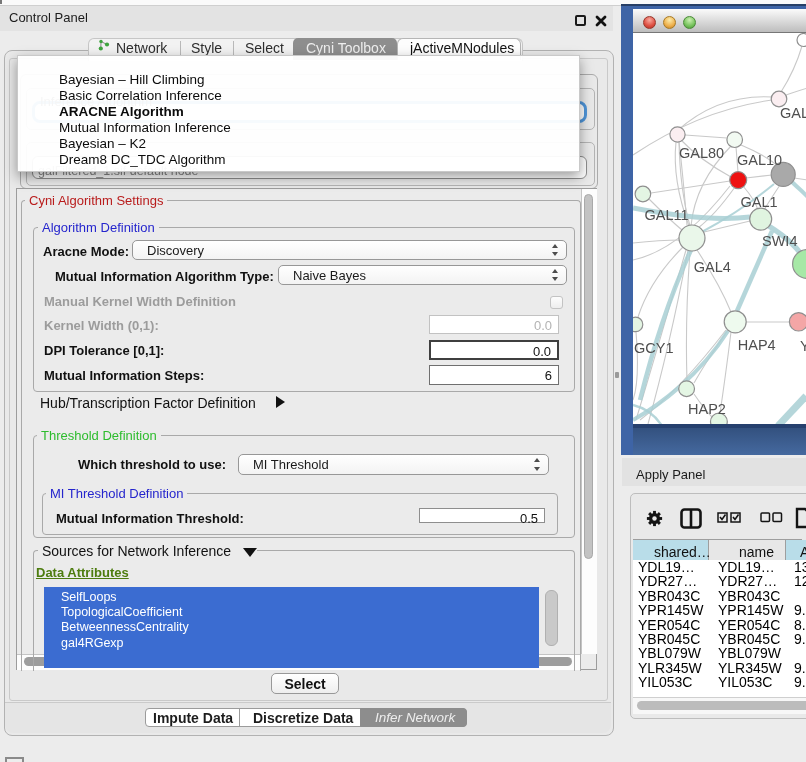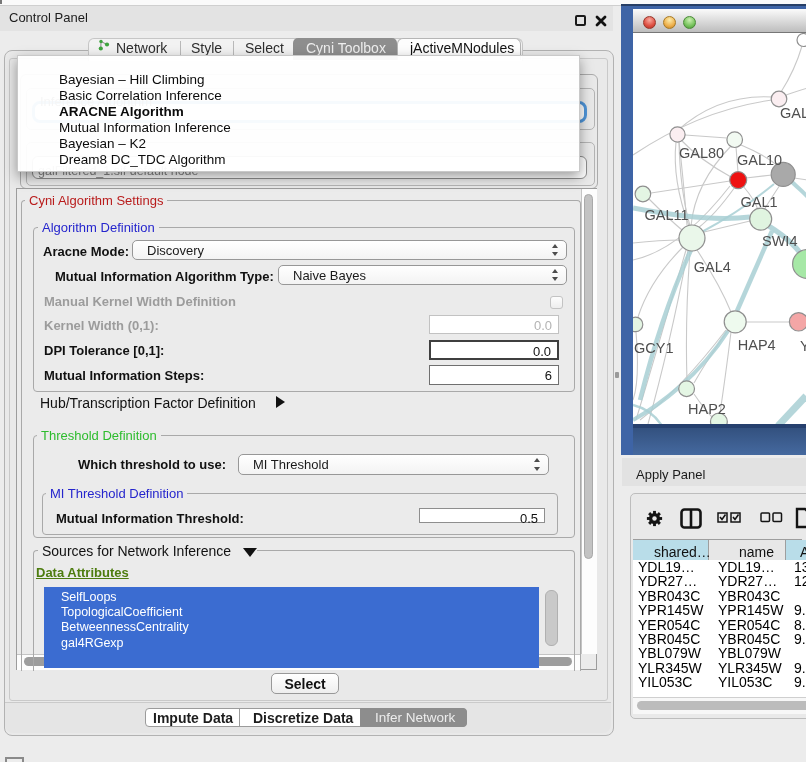--- a/index.html
+++ b/index.html
@@ -126,21 +126,21 @@
 
 <div class="ab" style="left:271px;top:673px;width:68px;height:21px;background:linear-gradient(#ffffff,#eeeeee);border:1px solid #989898;border-radius:5px;box-sizing:border-box;text-align:center;font-size:14px;font-weight:bold;color:#111;padding-top:2px;">Select</div>
 
 <div class="ab" style="left:5px;top:702px;width:606px;height:30px;background:#e5e5e5;border-top:1px solid #cacaca;border-radius:0 0 8px 8px;"></div>
 
 <div class="ab" style="left:145px;top:708px;width:322px;height:19px;background:#fff;border:1px solid #9b9b9b;border-radius:4px;box-sizing:border-box;"></div>
 <div class="ab" style="left:239px;top:708px;width:1px;height:19px;background:#9b9b9b;"></div>
 <div class="ab" style="left:360px;top:708px;width:107px;height:19px;background:#8d8d8d;border:1px solid #8d8d8d;border-radius:0 4px 4px 0;box-sizing:border-box;"></div>
 <div class="lbl b" style="left:153px;top:710px;font-size:14px;color:#1d1d1d;">Impute Data</div>
 <div class="lbl b" style="left:253px;top:710px;font-size:14px;color:#1d1d1d;">Discretize Data</div>
-<div class="lbl" style="left:375px;top:710px;font-size:13.5px;color:#ededed;">Infer Network</div>
+<div class="lbl" style="left:375px;top:710px;font-size:13.5px;color:#ededed;font-style:italic;">Infer Network</div>
 
 <div class="ab" style="left:17px;top:55px;width:563px;height:117px;background:rgba(255,255,255,0.95);border:1px solid #c9c9c9;box-shadow:0 5px 12px rgba(0,0,0,0.38);box-sizing:border-box;"></div>
 <div class="lbl" style="left:18px;top:72px;font-size:13.5px;line-height:16px;color:#0b0b0b;padding-left:41px;">Bayesian – Hill Climbing<br>Basic Correlation Inference<br><span class="b">ARACNE Algorithm</span><br>Mutual Information Inference<br>Bayesian – K2<br>Dream8 DC_TDC Algorithm</div>
 
 <div class="ab" style="left:615px;top:372px;width:4px;height:6px;background:#9a9a9a;border-radius:1px;"></div>
 
 <div class="ab" style="left:621px;top:4px;width:185px;height:451px;background:#3e64a6;"></div>
 <div class="ab" style="left:621px;top:4px;width:185px;height:2px;background:#273f66;"></div>
 <div class="ab" style="left:633px;top:9px;width:173px;height:23px;background:linear-gradient(#fbfbfb,#bdbdbd);border-bottom:1px solid #777;"></div>
 <div class="ab" style="left:643px;top:16px;width:11px;height:11px;border-radius:50%;background:radial-gradient(circle at 50% 28%, #f9a99f 0%, #dd4f42 60%, #ae3126 100%);border:1px solid #98372b;box-sizing:content-box;"></div>

